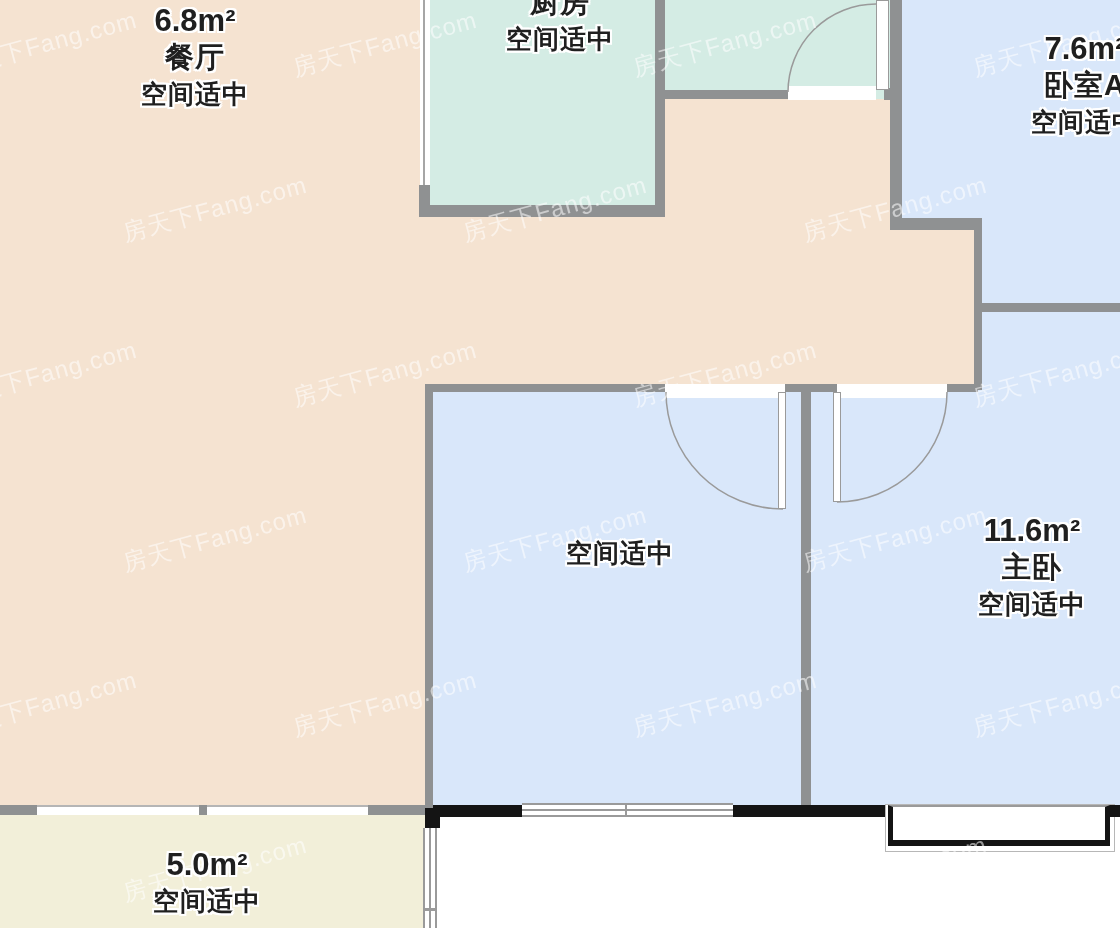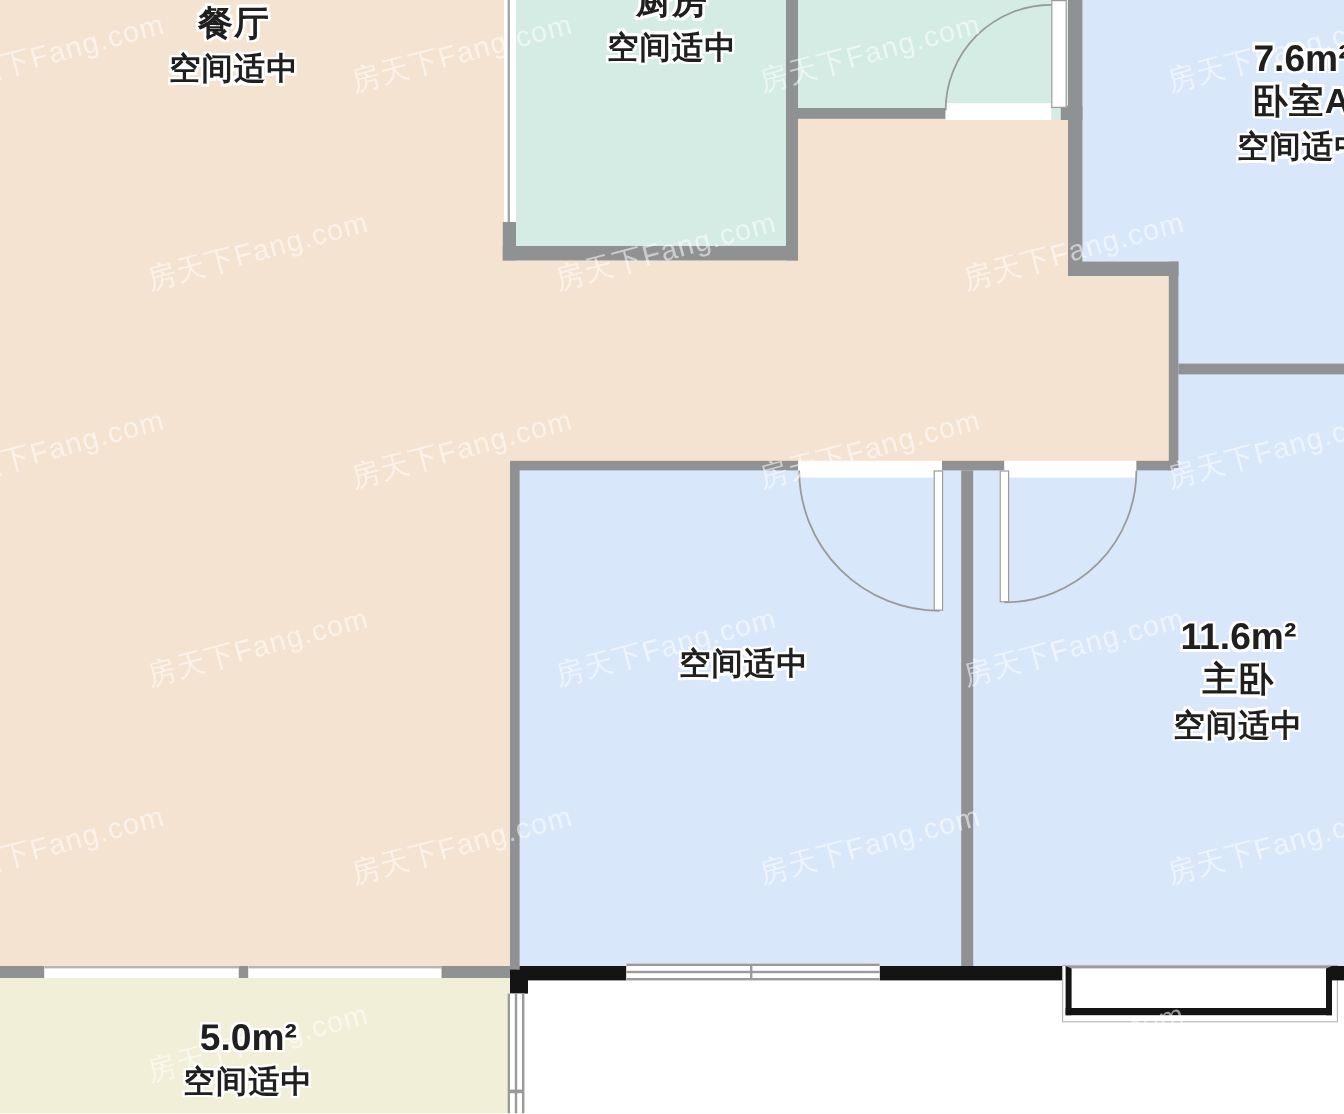--- a/index.html
+++ b/index.html
@@ -111,20 +111,21 @@
   <div class="abs leaf z4" style="left:876px;top:0;width:13px;height:90px;"></div>
   <div class="abs leaf z4" style="left:778px;top:392px;width:8px;height:117px;"></div>
   <div class="abs leaf z4" style="left:833px;top:392px;width:8px;height:110px;"></div>
   <svg class="arcs" width="1120" height="928" viewBox="0 0 1120 928">
     <path d="M 788 92 A 88 88 0 0 1 876 4" fill="none" stroke="#9a9a9a" stroke-width="1.5"></path>
     <path d="M 666 392 A 117 117 0 0 0 783 509" fill="none" stroke="#9a9a9a" stroke-width="1.5"></path>
     <path d="M 947 392 A 110 110 0 0 1 837 502" fill="none" stroke="#9a9a9a" stroke-width="1.5"></path>
   </svg>
 
   <div class="room-label" style="left:65px;top:2px;">
+    <div class="area">6.8m²</div>
     <div class="name">餐厅</div>
     <div class="status">空间适中</div>
   </div>
   <div class="room-label" style="left:430px;top:-16px;">
     <div class="name">厨房</div>
     <div class="status">空间适中</div>
   </div>
   <div class="room-label" style="left:955px;top:30px;">
     <div class="area">7.6m²</div>
     <div class="name">卧室A</div>

